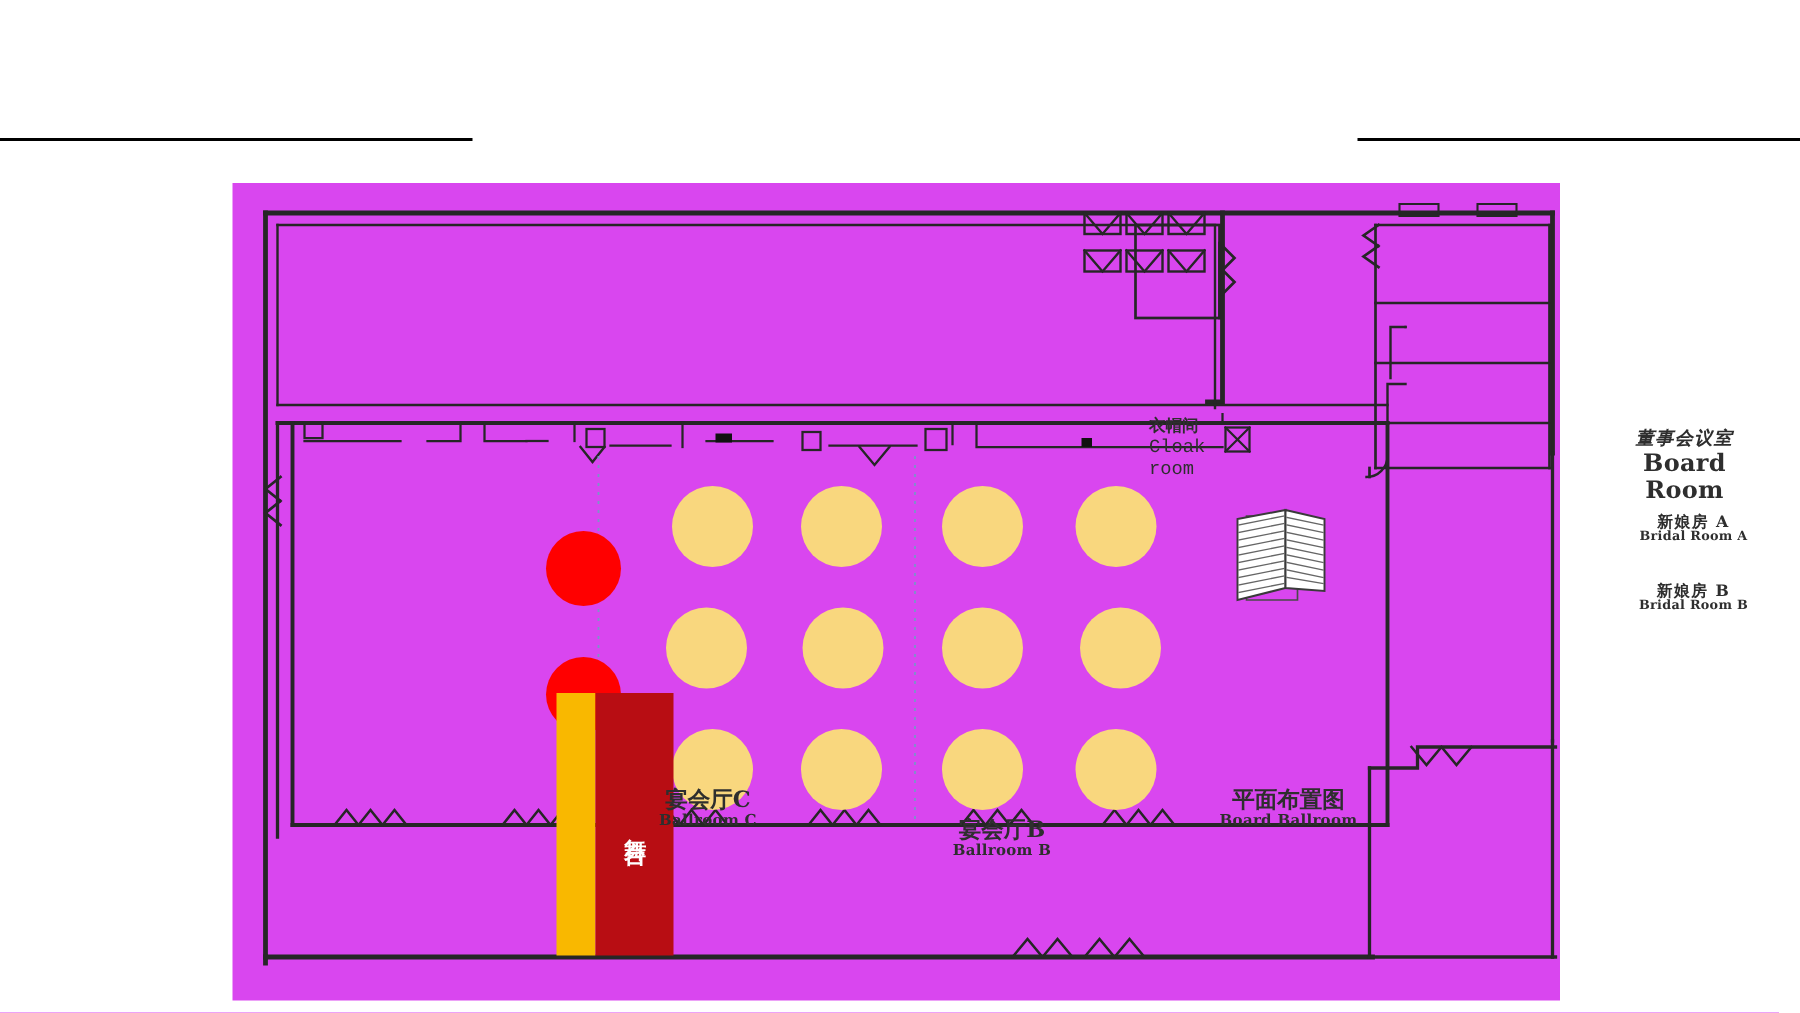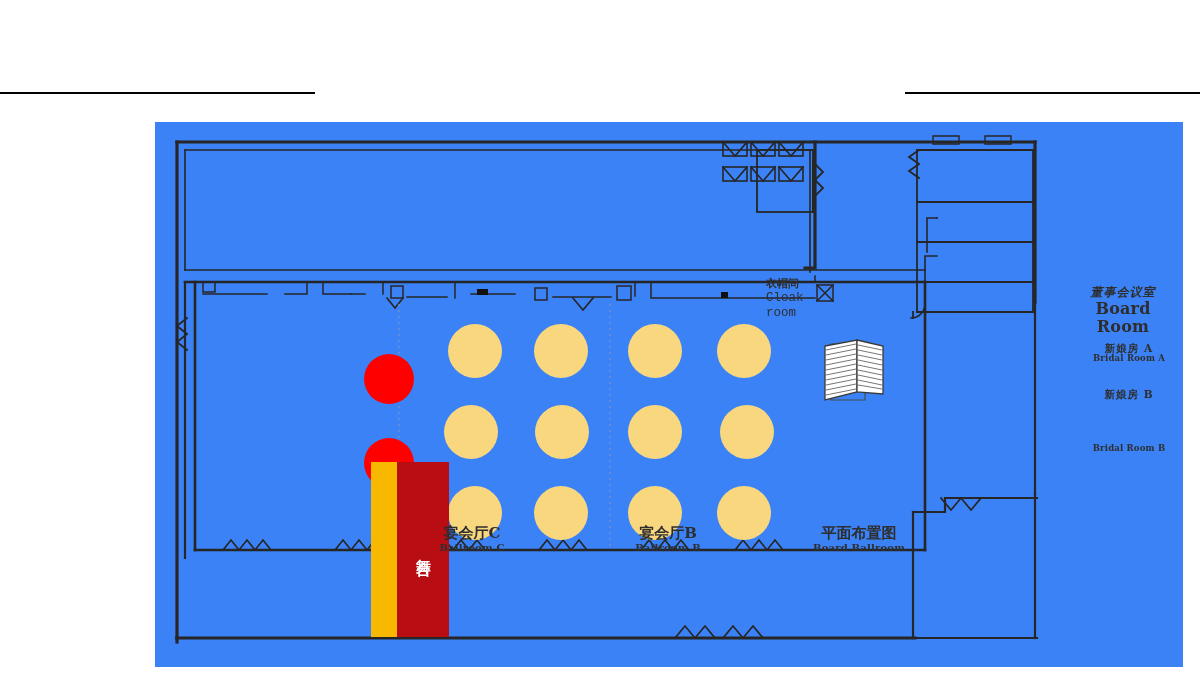--- a/index.html
+++ b/index.html
@@ -15,22 +15,22 @@
   .hdr-rule.left{left:0;top:92px;width:315px;}
   .hdr-rule.right{left:905px;top:92px;width:295px;}
   .slide-title{
     position:absolute;left:0;right:0;top:76px;text-align:center;
     font-family:"DejaVu Sans","Liberation Sans",sans-serif;
     font-size:23px;color:#1a1a1a;letter-spacing:2px;font-weight:400;
   }
 
   
   .plan{
-    position:absolute;left:155px;top:122px;width:1028px;height:545px;
-    background:#3b82f6;
+    position:absolute;left:155px;top:122px;width:885px;height:545px;
+    background:#d946ef;
   }
   .plan svg{display:block;}
 
   
   .lbl{position:absolute;text-align:center;color:#2e2e2e;
        font-family:"DejaVu Serif","Liberation Serif",serif;line-height:1.15;}
   .lbl .cn{display:block;font-size:13px;letter-spacing:1px;font-weight:600;}
   .lbl .en{display:block;font-size:9.5px;font-weight:700;letter-spacing:.2px;}
 
   .lbl-cloak{left:611px;top:156px;width:58px;text-align:left;}
@@ -39,26 +39,26 @@
 
   .lbl-board{left:918px;top:164px;width:100px;}
   .lbl-board .cn{font-size:12px;font-style:italic;}
   .lbl-board .en{font-size:16px;}
 
   .lbl-bridalA{left:930px;top:220px;width:88px;}
   .lbl-bridalA .cn{font-size:10.5px;}
   .lbl-bridalA .en{font-size:8.5px;}
   .lbl-bridalB{left:930px;top:266px;width:88px;}
   .lbl-bridalB .cn{font-size:10.5px;}
-  .lbl-bridalB .en{font-size:8.5px;margin-top:44px;}
+  .lbl-bridalB .en{font-size:8.5px;}
 
   .lbl-hallC{left:262px;top:403px;width:110px;}
   .lbl-hallC .cn{font-size:15px;letter-spacing:0;text-align:center;}
   .lbl-hallC .en{font-size:10px;}
-  .lbl-hallB{left:458px;top:403px;width:110px;text-align:center;}
+  .lbl-hallB{left:458px;top:423px;width:110px;text-align:center;}
   .lbl-hallB .cn{font-size:15px;letter-spacing:0;}
   .lbl-hallB .en{font-size:10px;}
   .lbl-grand{left:646px;top:403px;width:116px;}
   .lbl-grand .cn{font-size:15px;letter-spacing:0;}
   .lbl-grand .en{font-size:10px;}
 
   
   .stage{position:absolute;left:216px;top:340px;width:78px;height:175px;}
   .stage .band-y{position:absolute;left:0;top:0;width:26px;height:100%;background:#F9B800;}
   .stage .band-r{position:absolute;left:26px;top:0;width:52px;height:100%;background:#B80D13;}

